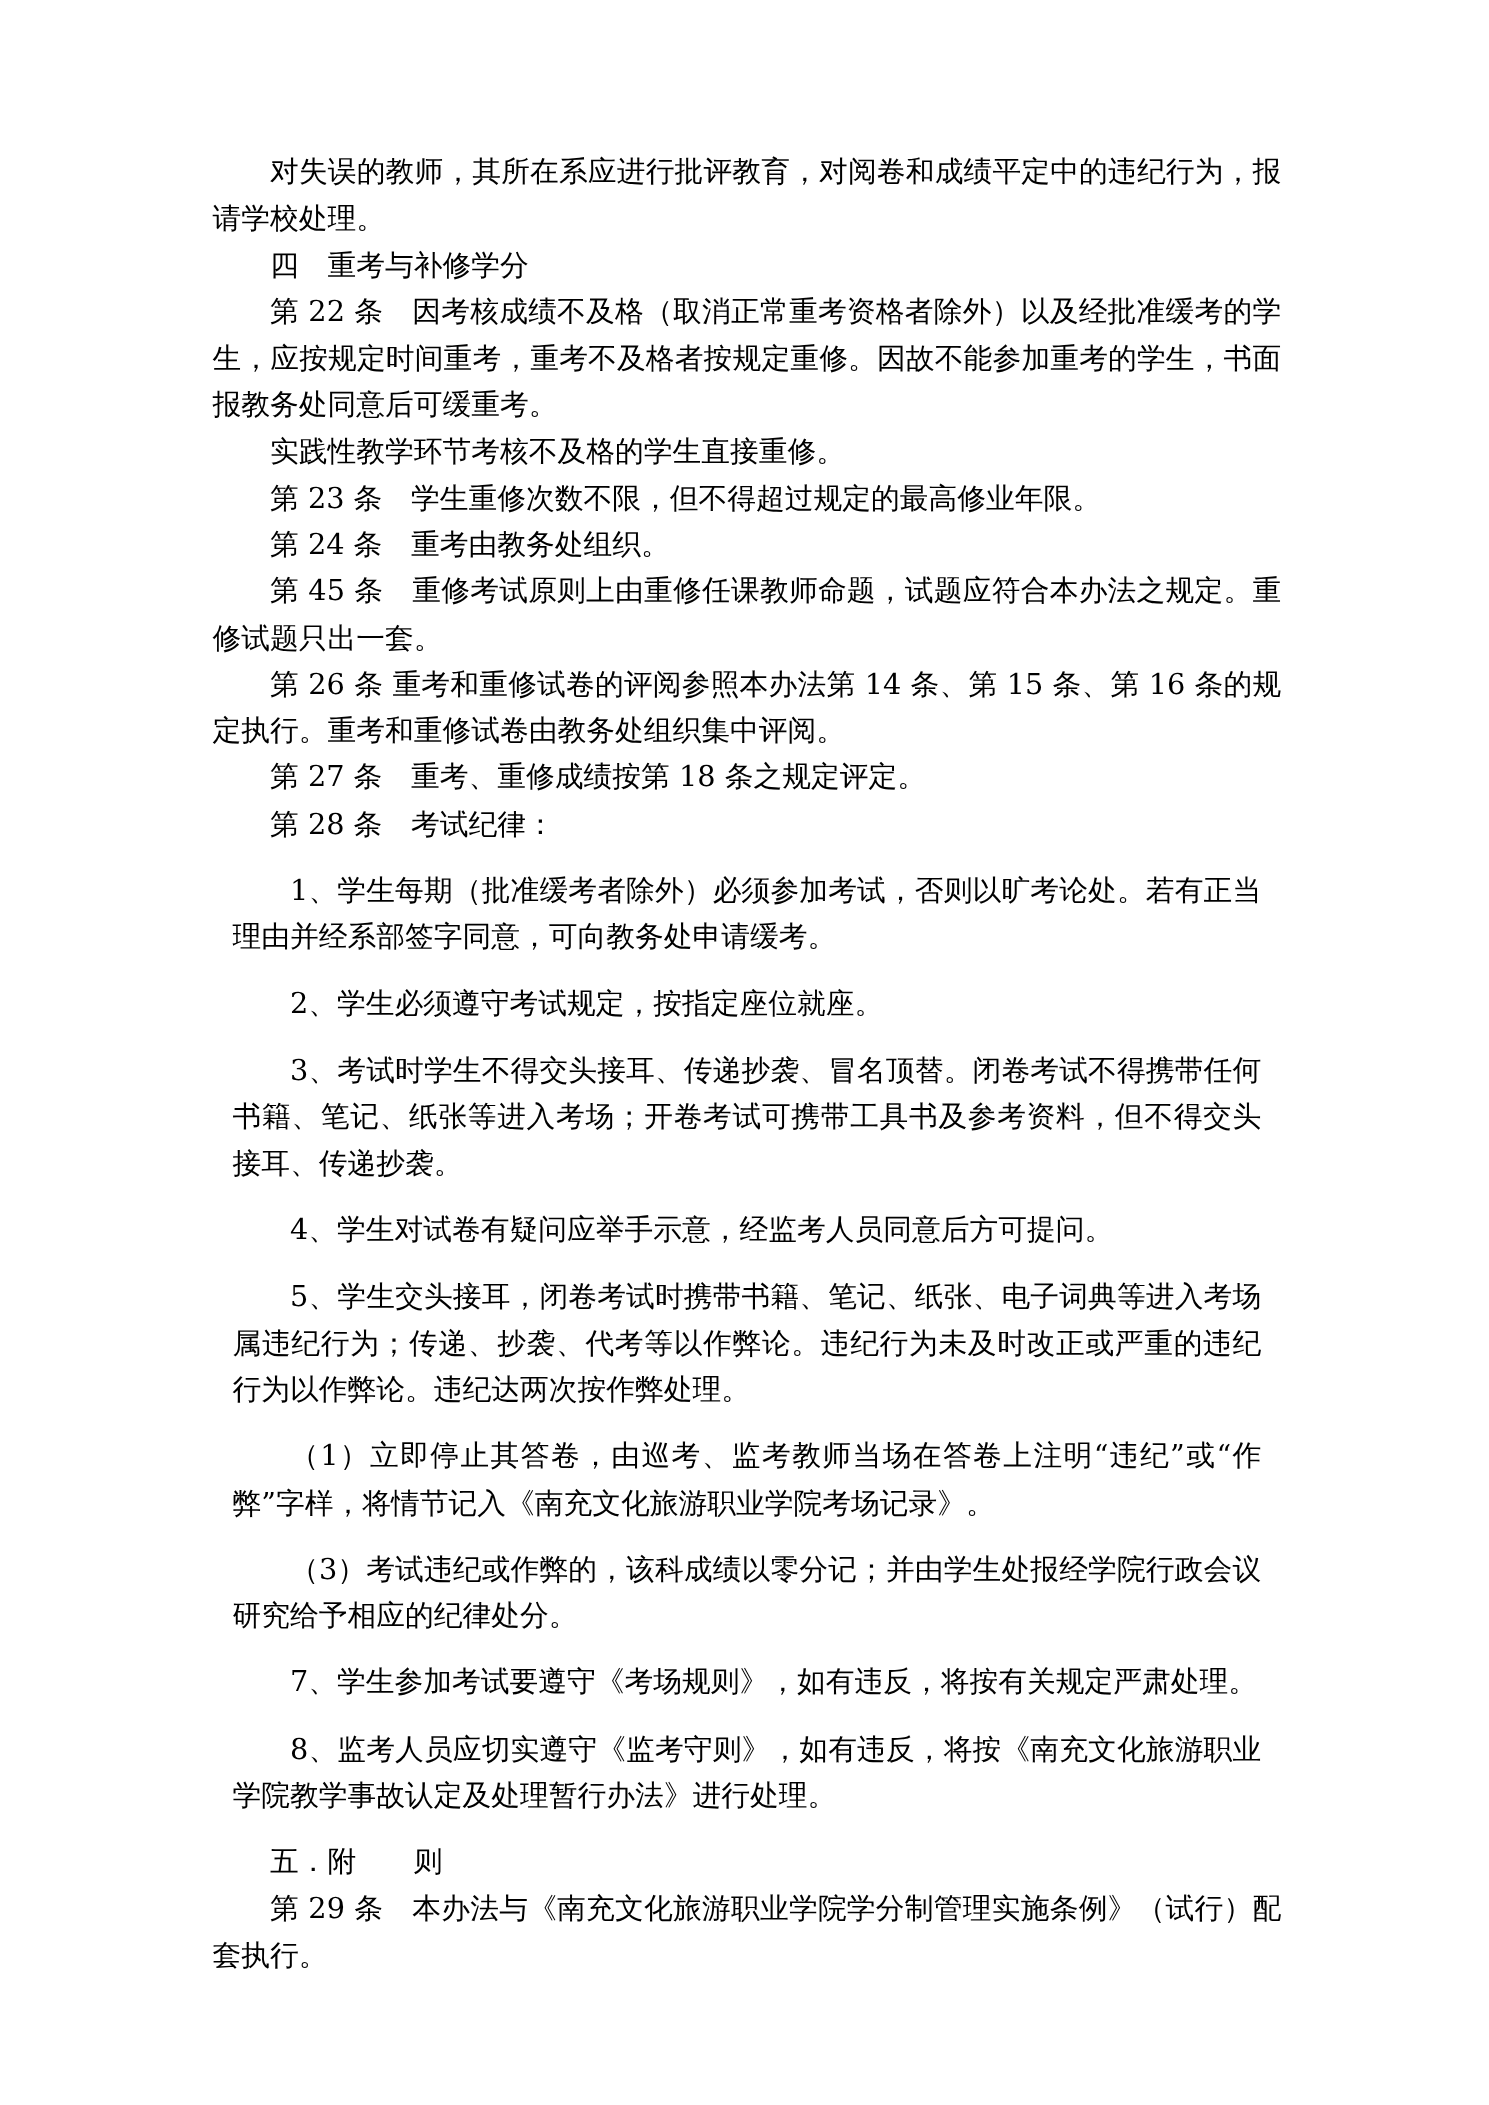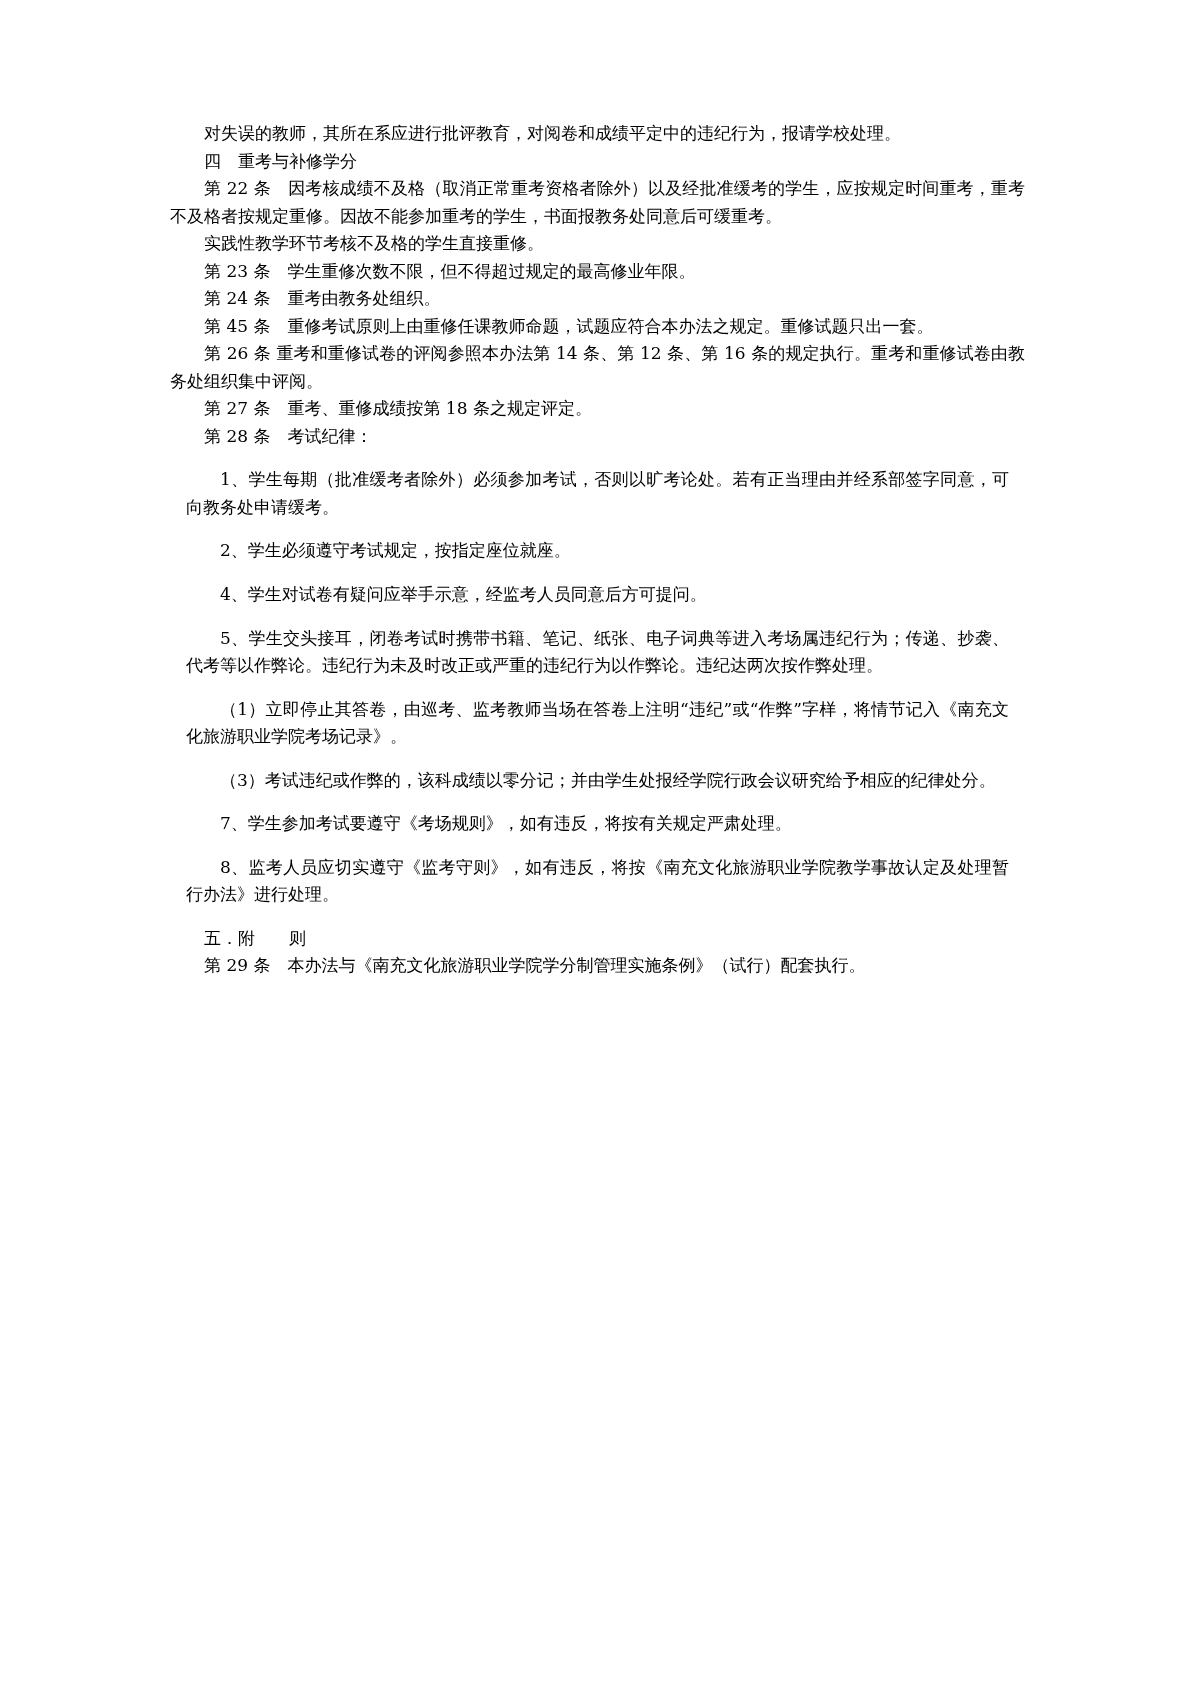--- a/index.html
+++ b/index.html
@@ -15,21 +15,21 @@
   }
   .page {
     position: relative;
     width: 1191px;
     height: 1684px;
     box-sizing: border-box;
     padding: 120px 120px 0 170px;
   }
   .doc-body {
     width: 855px;
-    font-size: 17px;
+    font-size: 23px;
     line-height: 1.62;
     text-align: justify;
     text-justify: inter-ideograph;
   }
   .para {
     margin: 0;
     text-indent: 2em;
     white-space: normal;
   }
   .heading {
@@ -46,25 +46,26 @@
 
 <div class="page">
   <div class="doc-body">
     <p class="para">对失误的教师，其所在系应进行批评教育，对阅卷和成绩平定中的违纪行为，报请学校处理。</p>
     <p class="heading">四　重考与补修学分</p>
     <p class="para">第 22 条　因考核成绩不及格（取消正常重考资格者除外）以及经批准缓考的学生，应按规定时间重考，重考不及格者按规定重修。因故不能参加重考的学生，书面报教务处同意后可缓重考。</p>
     <p class="para">实践性教学环节考核不及格的学生直接重修。</p>
     <p class="para">第 23 条　学生重修次数不限，但不得超过规定的最高修业年限。</p>
     <p class="para">第 24 条　重考由教务处组织。</p>
     <p class="para">第 45 条　重修考试原则上由重修任课教师命题，试题应符合本办法之规定。重修试题只出一套。</p>
-    <p class="para">第 26 条 重考和重修试卷的评阅参照本办法第 14 条、第 12 条、第 16 条的规定执行。重考和重修试卷由教务处组织集中评阅。</p>
+    <p class="para">第 26 条 重考和重修试卷的评阅参照本办法第 14 条、第 15 条、第 16 条的规定执行。重考和重修试卷由教务处组织集中评阅。</p>
     <p class="para">第 27 条　重考、重修成绩按第 18 条之规定评定。</p>
     <p class="para">第 28 条　考试纪律：</p>
     <p class="sub">1、学生每期（批准缓考者除外）必须参加考试，否则以旷考论处。若有正当理由并经系部签字同意，可向教务处申请缓考。</p>
     <p class="sub">2、学生必须遵守考试规定，按指定座位就座。</p>
+    <p class="sub">3、考试时学生不得交头接耳、传递抄袭、冒名顶替。闭卷考试不得携带任何书籍、笔记、纸张等进入考场；开卷考试可携带工具书及参考资料，但不得交头接耳、传递抄袭。</p>
     <p class="sub">4、学生对试卷有疑问应举手示意，经监考人员同意后方可提问。</p>
     <p class="sub">5、学生交头接耳，闭卷考试时携带书籍、笔记、纸张、电子词典等进入考场属违纪行为；传递、抄袭、代考等以作弊论。违纪行为未及时改正或严重的违纪行为以作弊论。违纪达两次按作弊处理。</p>
     <p class="sub">（1）立即停止其答卷，由巡考、监考教师当场在答卷上注明“违纪”或“作弊”字样，将情节记入《南充文化旅游职业学院考场记录》。</p>
     <p class="sub">（3）考试违纪或作弊的，该科成绩以零分记；并由学生处报经学院行政会议研究给予相应的纪律处分。</p>
     <p class="sub">7、学生参加考试要遵守《考场规则》，如有违反，将按有关规定严肃处理。</p>
     <p class="sub">8、监考人员应切实遵守《监考守则》，如有违反，将按《南充文化旅游职业学院教学事故认定及处理暂行办法》进行处理。</p>
     <p class="heading">五．附　　则</p>
     <p class="para">第 29 条　本办法与《南充文化旅游职业学院学分制管理实施条例》（试行）配套执行。</p>
   </div>
 </div>

